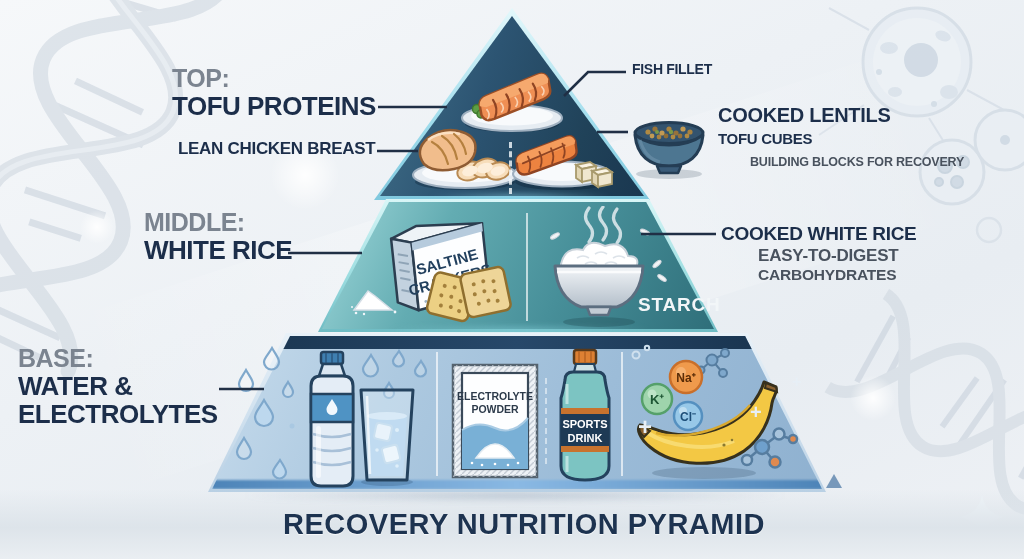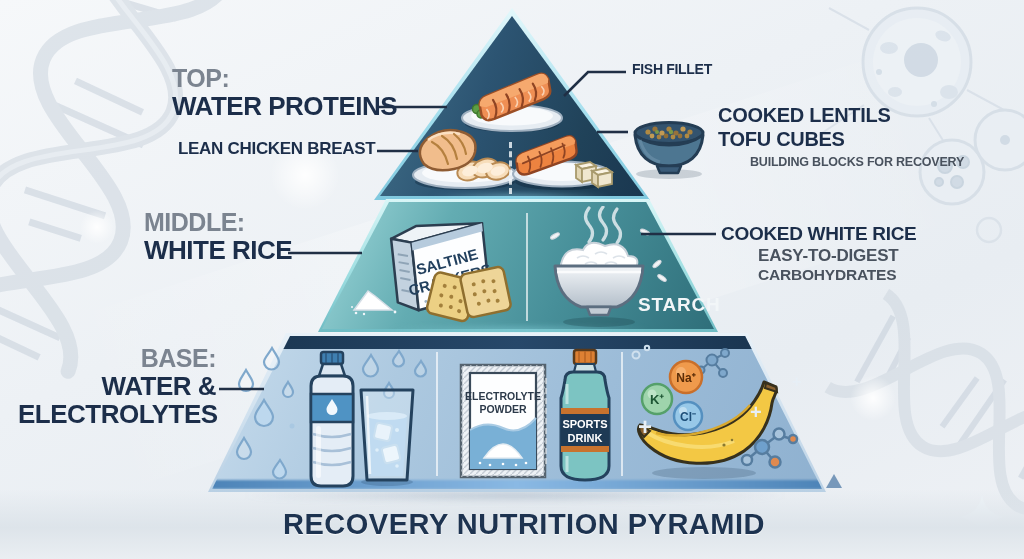--- a/index.html
+++ b/index.html
@@ -403,21 +403,21 @@
           <circle cx="24" cy="64" r="1.8"></circle>
           <circle cx="44" cy="80" r="1.8"></circle>
         </g>
       <path d="M8,4 L60,4 L54,94 L14,94 Z" fill="rgba(235,245,252,.35)" stroke="#24425e" stroke-width="3" stroke-linejoin="round"></path>
       <line x1="14" y1="10" x2="17" y2="88" stroke="#ffffff" stroke-width="2.5" opacity=".7"></line>
     </svg>
   </div>
 
   <div class="vline" style="left:436px;top:352px;height:124px;"></div>
 
-  <div class="abs" style="left:450px;top:360px;margin-left:8px;">
+  <div class="abs" style="left:450px;top:360px;">
     <svg width="92" height="122" viewBox="0 0 92 122">
       <defs>
         <pattern id="hatchP" width="6" height="6" patternUnits="userSpaceOnUse">
           <path d="M0 6 L6 0" stroke="#b9c2cc" stroke-width="1.4"></path>
         </pattern>
       </defs>
       <rect x="3" y="5" width="84" height="112" fill="#eef2f6" stroke="#55636f" stroke-width="2.5"></rect>
       <rect x="3" y="5" width="84" height="112" fill="url(#hatchP)" opacity=".8"></rect>
       <rect x="12" y="13" width="66" height="96" fill="#fdfeff" stroke="#3a4a5a" stroke-width="2.2"></rect>
       <path d="M12 70 Q28 60 45 68 Q62 76 78 58 L78 109 L12 109 Z" fill="#79b0d6"></path>
@@ -527,21 +527,21 @@
       <polyline points="626,72 588,72 564,96"></polyline>
       <polyline points="597,132 628,132"></polyline>
       <polyline points="288,253 362,253"></polyline>
       <polyline points="641,234 716,234"></polyline>
       <polyline points="219,389 264,389"></polyline>
     </g>
   </svg>
 
   <div class="abs" style="left:172px;top:64px;">
     <div class="h-gray">TOP:</div>
-    <div class="h-navy">WATER PROTEINS</div>
+    <div class="h-navy">TOFU PROTEINS</div>
   </div>
   <div class="abs callout" style="left:178px;top:139px;font-size:17px;">LEAN CHICKEN BREAST</div>
   <div class="abs callout" style="left:632px;top:61px;font-size:14px;">FISH FILLET</div>
 
   <div class="abs" style="left:626px;top:106px;">
     <svg width="86" height="76" viewBox="0 0 86 76">
       <ellipse cx="43" cy="68" rx="33" ry="5" fill="rgba(30,50,70,.18)"></ellipse>
       <ellipse cx="43" cy="27" rx="34" ry="10.5" fill="#33536e" stroke="#243d54" stroke-width="3"></ellipse>
       <g>
         <circle cx="22" cy="26" r="2.6" fill="#b08a43"></circle>
@@ -561,36 +561,36 @@
           <circle cx="31" cy="26" r="2" fill="#7d9a45"></circle>
       </g>
       <path d="M9 29 C11 50 24 60 43 60 C62 60 75 50 77 29 C66 37 54 39 43 39 C32 39 20 37 9 29 Z" fill="#4d7691" stroke="#243d54" stroke-width="3" stroke-linejoin="round"></path>
       <path d="M14 34 C18 48 26 54 34 56" fill="none" stroke="#6f93ac" stroke-width="3" opacity=".6"></path>
       <path d="M31 60 L55 60 L52 67 L34 67 Z" fill="#3a5b78" stroke="#243d54" stroke-width="2.5" stroke-linejoin="round"></path>
     </svg>
   </div>
 
   <div class="abs" style="left:718px;top:103px;">
     <div class="callout" style="font-size:20px;line-height:24px;">COOKED LENTILS</div>
-    <div class="callout" style="font-size:20px;line-height:24px;">TOFU CUBES</div>
+    <div class="callout" style="font-size:15px;line-height:24px;">TOFU CUBES</div>
     <div class="note" style="font-size:12.5px;margin-top:4px;">BUILDING BLOCKS FOR RECOVERY</div>
   </div>
 
   <div class="abs" style="left:144px;top:208px;">
     <div class="h-gray">MIDDLE:</div>
     <div class="h-navy">WHITE RICE</div>
   </div>
 
   <div class="abs" style="left:721px;top:222px;">
     <div class="callout" style="font-size:19px;line-height:24px;text-align:right;">COOKED WHITE RICE</div>
     <div class="note" style="font-size:17px;line-height:19px;margin-left:5px;">EASY-TO-DIGEST</div>
     <div class="note" style="font-size:15.5px;line-height:19px;margin-left:5px;">CARBOHYDRATES</div>
   </div>
 
-  <div class="abs" style="left:18px;top:344px;width:198px;text-align:right;">
+  <div class="abs" style="left:18px;top:344px;width:198px;">
     <div class="h-gray">BASE:</div>
     <div class="h-navy">WATER &amp;</div>
     <div class="h-navy">ELECTROLYTES</div>
   </div>
 
   <div class="main-title">RECOVERY NUTRITION PYRAMID</div>
 
 </div>
 
 </body></html>

